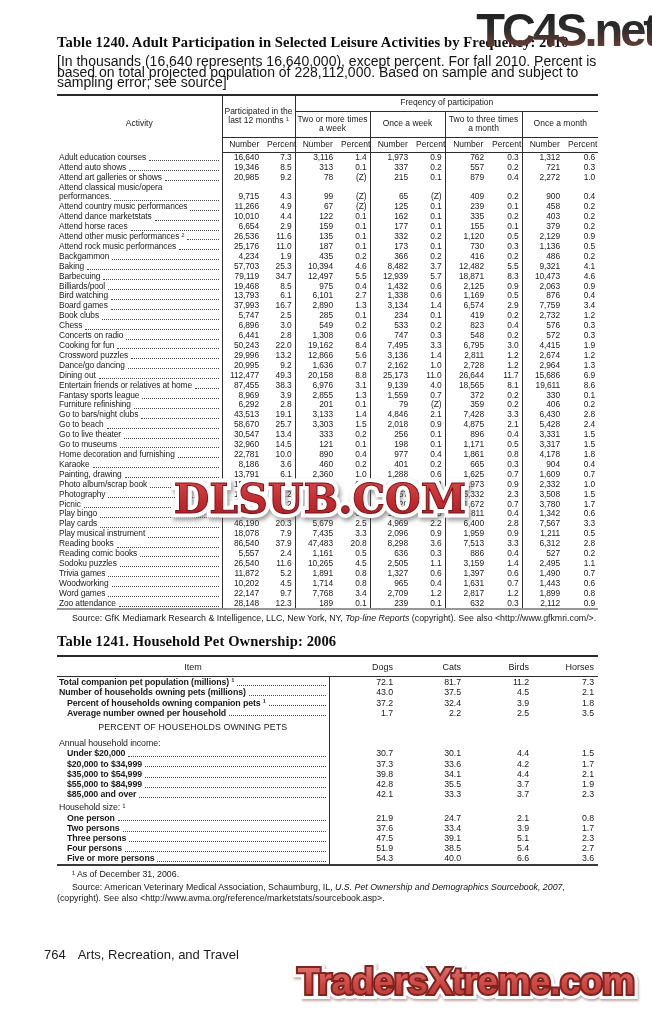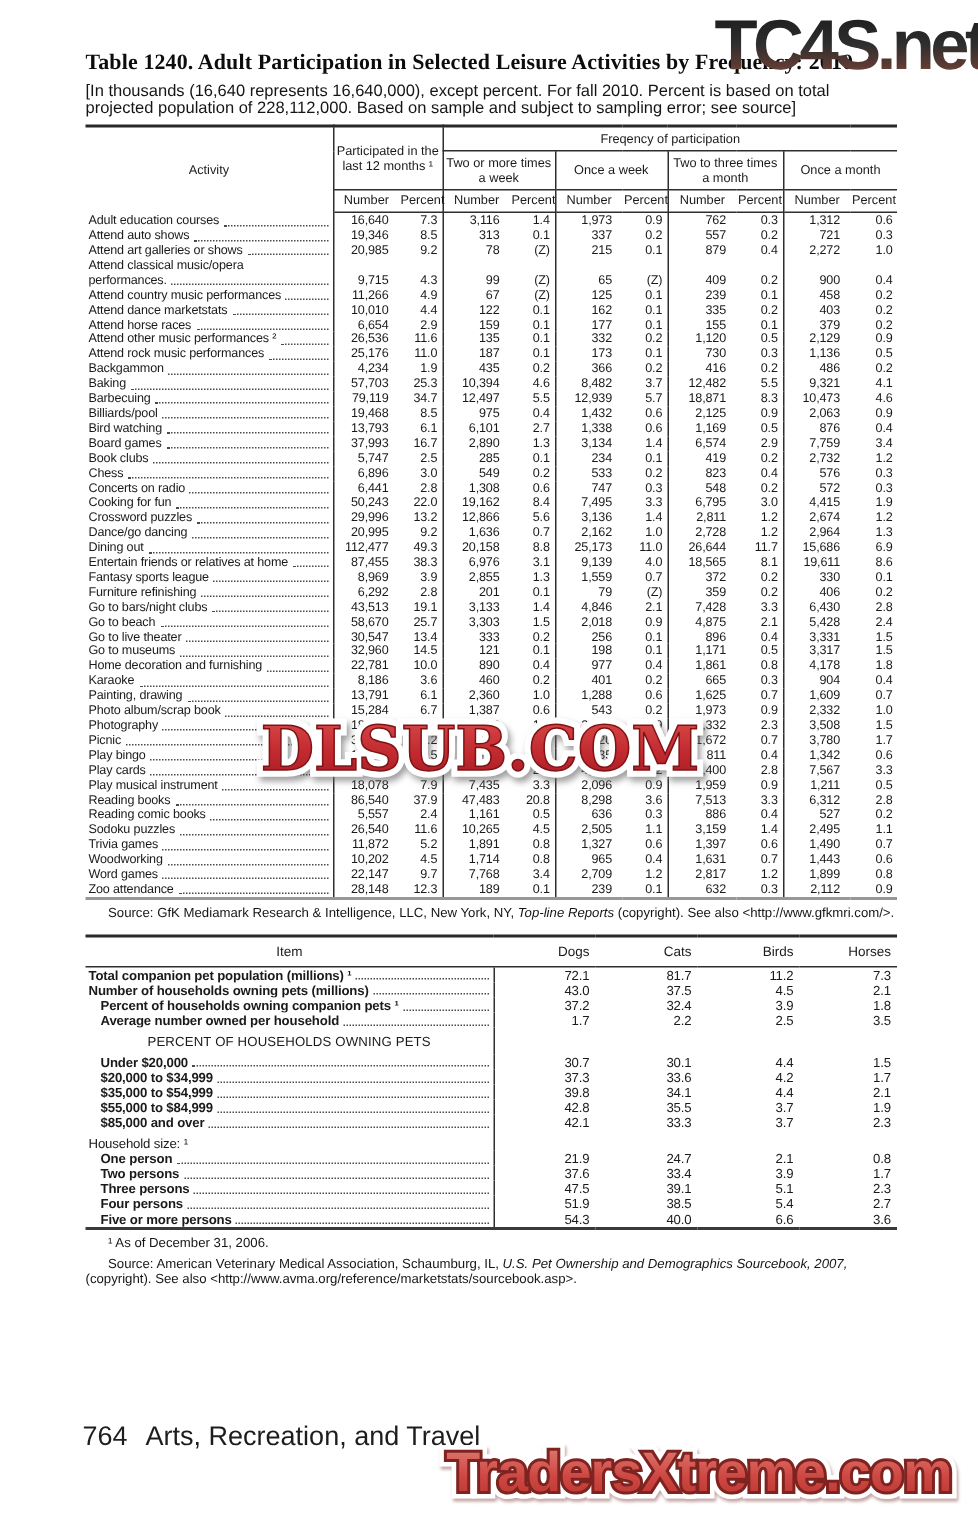--- a/index.html
+++ b/index.html
@@ -2,21 +2,21 @@
 <html><head>
 <meta charset="utf-8">
 <style>
   html,body{margin:0;padding:0;background:#fff;}
   #page{position:relative;width:652px;height:1024px;background:#fff;overflow:hidden;
         font-family:"Liberation Sans",sans-serif;color:#1a1a1a;}
   .content{position:absolute;left:57px;top:34px;width:541px;}
 
   h1.tbl-title{font-family:"Liberation Serif",serif;font-weight:bold;font-size:14.6px;
        line-height:17px;margin:0 0 5px 0;color:#0d0d0d;letter-spacing:.1px;}
-  p.note{font-size:11px;line-height:10.6px;margin:0 0 6px 0;color:#151515;}
+  p.note{font-size:14px;line-height:10.6px;margin:0 0 6px 0;color:#151515;}
 
   table{border-collapse:collapse;table-layout:fixed;width:541px;}
   .br{border-right:1px solid #2e2e2e;}
   .bb{border-bottom:1px solid #2e2e2e;}
 
   
   .t1240{border-top:2px solid #292929;border-bottom:2.5px solid #979797;font-size:8.4px;}
   .t1240 th{font-weight:normal;font-size:8.5px;line-height:9.6px;text-align:center;
             padding:1px 1px;white-space:normal;vertical-align:middle;}
   .t1240 th.freq-h{height:13px;}
@@ -43,21 +43,21 @@
   .t1241 td.val{text-align:right;padding-right:4px;}
   .t1241 td.ilabel{padding-left:2px;font-weight:bold;}
   .t1241 td.ind{padding-left:10px;}
   .t1241 td.section{text-align:center;padding:4px 0 3px 0;letter-spacing:.1px;}
   .t1241 td.group{padding:3px 0 0 2px;}
 
   p.fnote{font-size:8.8px;line-height:10.7px;margin:3px 0 0 0;text-indent:15px;color:#151515;}
   .gap{height:9px;}
 
   
-  .footer-left{position:absolute;left:55px;top:947px;font-size:18px;color:#1d1d1d;}
+  .footer-left{position:absolute;left:44px;top:947px;font-size:13px;color:#1d1d1d;}
   .footer-left .pg{margin-right:12px;}
   .footer-right{position:absolute;right:50px;top:962px;font-size:9.6px;color:#383838;}
 
   
   .wm{position:absolute;pointer-events:none;}
   .wm-top{top:2px;right:-6px;}
   .wm-top-text{font-family:"Liberation Sans",sans-serif;font-weight:bold;font-size:47px;
                letter-spacing:-3px;}
   .wm-mid{left:150px;top:466px;filter:drop-shadow(2px 3px 2px rgba(95,95,95,.6));}
   .wm-mid-text{font-family:"DejaVu Serif",serif;font-weight:bold;font-size:41px;letter-spacing:0px;}
@@ -926,20 +926,21 @@
             <td class="pct br">0.3</td>
             <td class="num">2,112</td>
             <td class="pct">0.9</td>
           </tr>
         </tbody>
     </table>
 
     <p class="fnote"><span>Source: GfK Mediamark Research &amp; Intelligence, LLC, New York, NY, </span><i>Top-line Reports</i><span> (copyright). See also &lt;http://www.gfkmri.com/&gt;.</span></p>
 
     <div class="gap"></div>
+    <h1 class="tbl-title">Table 1241. Household Pet Ownership: 2006</h1>
 
     <table class="t1241">
       <colgroup>
         <col style="width:272px">
           <col style="width:68px">
           <col style="width:68px">
           <col style="width:68px">
           <col style="width:65px">
       </colgroup>
       <thead>
@@ -1001,20 +1002,27 @@
             <td class="val">3.5</td>
           </tr>
           <tr>
             <td class="section">PERCENT OF HOUSEHOLDS OWNING PETS</td>
             <td></td>
             <td></td>
             <td></td>
             <td></td>
           </tr>
           <tr>
+            <td class="group">Annual household income:</td>
+            <td></td>
+            <td></td>
+            <td></td>
+            <td></td>
+          </tr>
+          <tr>
             <td class="ilabel ind">
               <div class="lab">
                 <span class="t">Under $20,000</span>
                 <span class="dots"></span>
               </div>
             </td>
             <td class="val">30.7</td>
             <td class="val">30.1</td>
             <td class="val">4.4</td>
             <td class="val">1.5</td>

